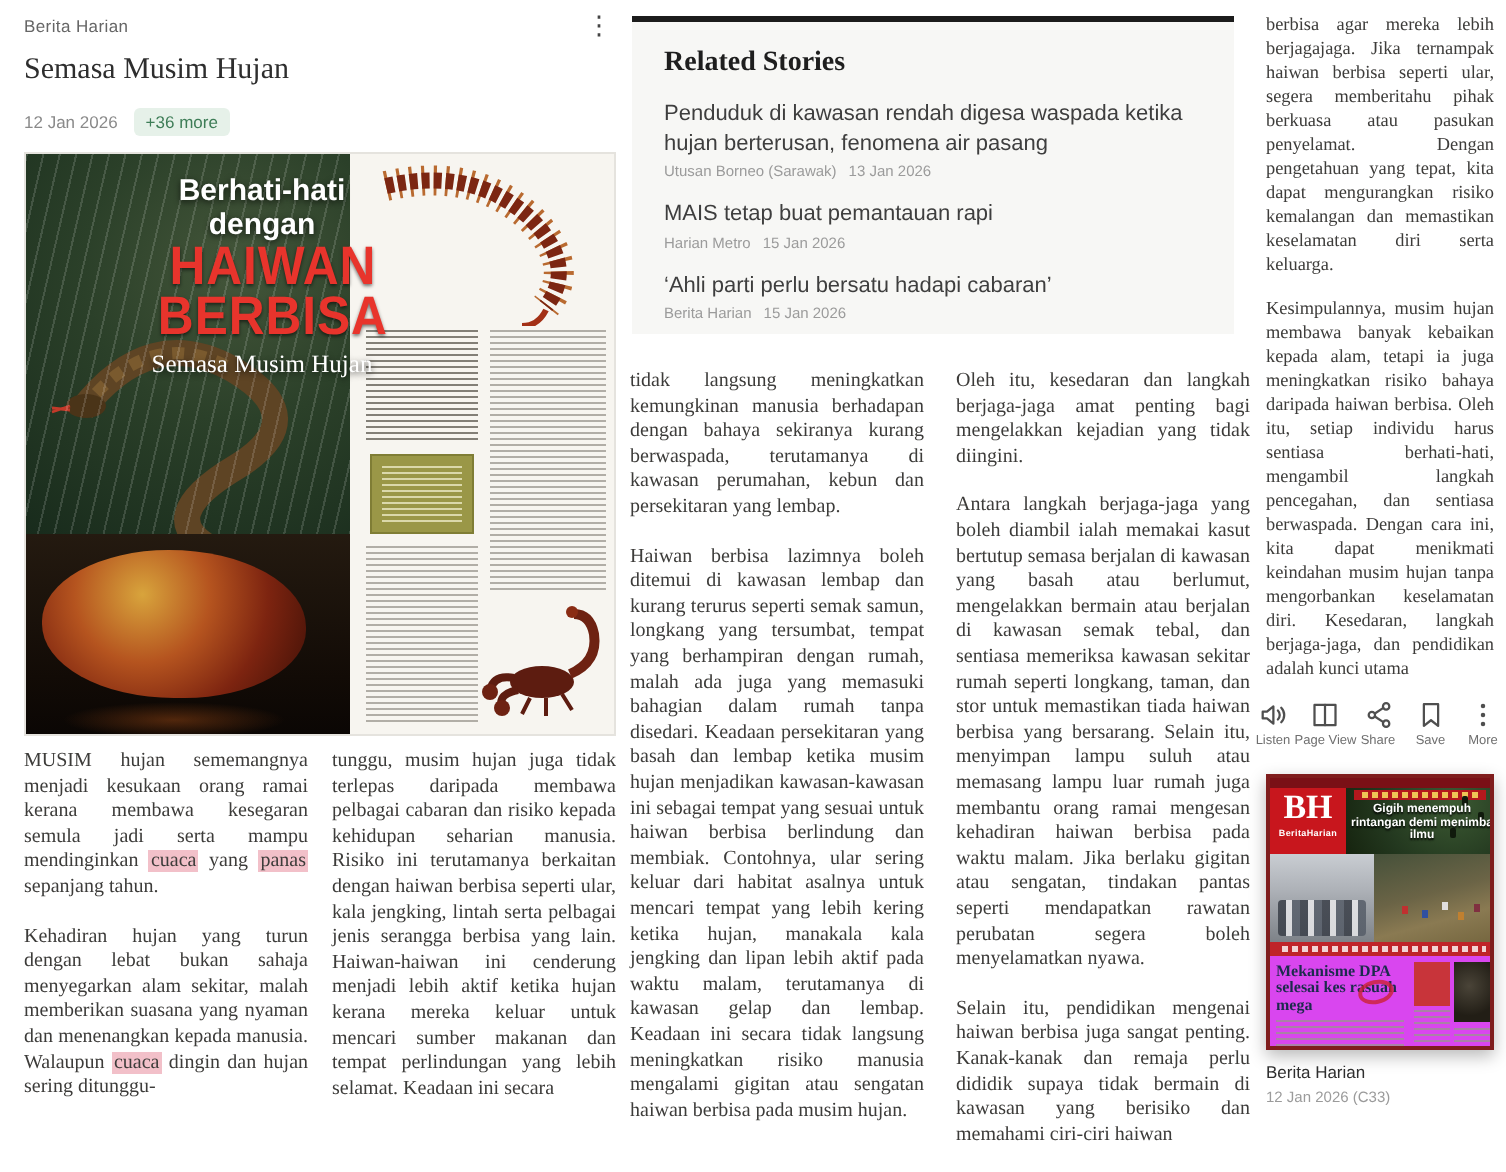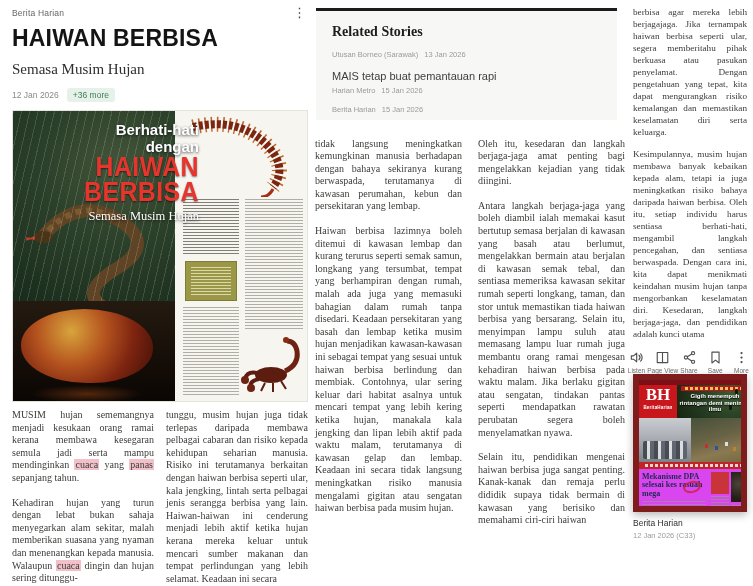--- a/index.html
+++ b/index.html
@@ -27,21 +27,21 @@
   .clip-photo-green { position:absolute; left:0; top:0; width:162px; height:190px;
      background: radial-gradient(circle at 65% 30%, #44563a 0%, #2b4029 45%, #182b1c 100%); }
   .rain { position:absolute; inset:0;
      background: repeating-linear-gradient(103deg, rgba(255,255,255,.14) 0 1px, transparent 1px 8px); }
   .clip-photo-apple { position:absolute; left:0; top:190px; width:162px; height:102px;
      background: linear-gradient(180deg, #241a10 0%, #120b06 70%, #0a0604 100%); }
   .apple { position:absolute; left:8px; top:8px; width:132px; height:74px; border-radius:48% 52% 46% 50%;
      background: radial-gradient(circle at 38% 30%, #d8a43c 0%, #b5541f 35%, #7d2410 65%, #3c0f06 100%); }
   .apple-reflect { position:absolute; left:18px; bottom:0; width:112px; height:18px; border-radius:50%;
      background: radial-gradient(ellipse at center, rgba(150,70,20,.5), rgba(0,0,0,0) 70%); }
-  .clip-overlay { position:absolute; left:50px; top:10px; width:136px; text-align:right;
+  .clip-overlay { position:absolute; left:50px; top:10px; width:136px; text-align:center;
      text-shadow:0 1px 3px rgba(0,0,0,.7); }
   .clip-kicker { color:#fff; font-weight:800; font-size:15px; }
   .clip-big { color:#e8342c; font-weight:900; font-size:27px; line-height:.94; letter-spacing:.5px;
      transform:scaleX(.92); transform-origin:right; text-shadow:0 1px 2px rgba(0,0,0,.55); }
   .clip-sub { color:#fff; font-size:12.5px; margin-top:3px; }
   .fauxtext { background: repeating-linear-gradient(#9a968e 0 1px, transparent 1px 3px); opacity:.75; }
   .fauxtext.dark { background: repeating-linear-gradient(#5c584f 0 1px, transparent 1px 3px); }
   .olivebox { position:absolute; background:#9a9747; border:1px solid #7f7d35; }
 
   
@@ -68,22 +68,22 @@
      color:#3d3c3a; text-align:justify; margin-bottom:10px; }
   .comment-box { margin-top:6px; width:114px; height:28px; border:1px solid #c9c9c9; border-radius:7px;
      display:flex; align-items:center; gap:5px; padding:0 7px; background:#fff; cursor:text; }
   .comment-ph { font-size:8.5px; color:#8d8d8d; }
   .action-bar { margin:10px 0 0 -9px; width:130px; display:flex; justify-content:space-between; }
   .action { display:flex; flex-direction:column; align-items:center; gap:2px; cursor:pointer; width:25px; }
   .action-label { font-size:6.5px; color:#6f6f6f; white-space:nowrap; }
   .icon16 { width:15px; height:15px; }
 
   
-  .thumb-card { position:relative; width:114px; height:138px; background:#fff;
-     border:6px solid #7f1d1d; box-shadow:0 3px 8px rgba(0,0,0,.28); overflow:hidden; cursor:pointer; }
+  .thumb-card { position:relative; margin-top:13px; width:114px; height:138px; background:#fff;
+     border:2px solid #7f1d1d; box-shadow:0 3px 8px rgba(0,0,0,.28); overflow:hidden; cursor:pointer; }
   .th-topstrip { position:absolute; left:0; top:0; width:114px; height:5px; background:#7a1016; }
   .th-logo { position:absolute; left:0; top:5px; width:38px; height:33px; background:#c8161d;
      color:#fff; text-align:center; }
   .th-logo-bh { font-family:"Liberation Serif", serif; font-weight:900; font-size:17px; line-height:20px; }
   .th-logo-sub { font-size:4.5px; font-weight:700; letter-spacing:.2px; }
   .th-hero { position:absolute; left:38px; top:5px; width:76px; height:33px;
      background: radial-gradient(circle at 70% 20%, #3c5a33 0%, #23381f 60%, #16240f 100%); }
   .th-hero-banner { position:absolute; left:4px; top:1px; width:66px; height:5px; background:#b3181d; }
   .th-hero-banner .fauxtext { position:absolute; inset:1px 4px; background:repeating-linear-gradient(90deg,#f5d75c 0 3px, transparent 3px 5px); opacity:.9; }
   .th-hero-headline { position:absolute; left:2px; top:8px; width:72px; color:#fff; font-weight:700;
@@ -115,21 +115,20 @@
 </head>
 <body>
 
 <div id="app">
 
   <div id="col-left">
     <div class="src-row">
       <span class="src-name">Berita Harian</span>
       <span class="kebab">⋮</span>
     </div>
-    <div class="headline">HAIWAN BERBISA</div>
     <div class="subhead serif">Semasa Musim Hujan</div>
     <div class="meta-row">
       <span class="date-txt">12 Jan 2026</span>
       <span class="more-badge">+36 more</span>
     </div>
 
     <div class="clipping">
       <div class="clip-photo-green">
         <svg width="162" height="190" style="position:absolute;left:0;top:0">
           <path d="M28 128 q34 -44 76 -20 q40 24 2 48 q-44 26 -12 42" fill="none" stroke="#5e4424" stroke-width="13"></path>
@@ -181,33 +180,35 @@
       <div class="bodycol">
         <p>tunggu, musim hujan juga tidak terlepas daripada membawa pelbagai cabaran dan risiko kepada kehidupan seharian manusia. Risiko ini terutamanya berkaitan dengan haiwan berbisa seperti ular, kala jengking, lintah serta pelbagai jenis serangga berbisa yang lain. Haiwan-haiwan ini cenderung menjadi lebih aktif ketika hujan kerana mereka keluar untuk mencari sumber makanan dan tempat perlindungan yang lebih selamat. Keadaan ini secara</p>
       </div>
     </div>
   </div>
 
   <div id="col-mid">
     <div class="related-box">
       <div class="related-title">Related Stories</div>
       <div class="rel-item">
+        <div class="rel-item-title">Penduduk di kawasan rendah digesa waspada ketika hujan berterusan, fenomena air pasang</div>
         <div class="rel-item-meta">
           <span>Utusan Borneo (Sarawak)</span>
           <span>13 Jan 2026</span>
         </div>
       </div>
       <div class="rel-item">
         <div class="rel-item-title">MAIS tetap buat pemantauan rapi</div>
         <div class="rel-item-meta">
           <span>Harian Metro</span>
           <span>15 Jan 2026</span>
         </div>
       </div>
       <div class="rel-item">
+        <div class="rel-item-title">‘Ahli parti perlu bersatu hadapi cabaran’</div>
         <div class="rel-item-meta">
           <span>Berita Harian</span>
           <span>15 Jan 2026</span>
         </div>
       </div>
     </div>
 
     <div class="mid-body">
       <div class="bodycol">
         <p>tidak langsung meningkatkan kemungkinan manusia berhadapan dengan bahaya sekiranya kurang berwaspada, terutamanya di kawasan perumahan, kebun dan persekitaran yang lembap.</p>

